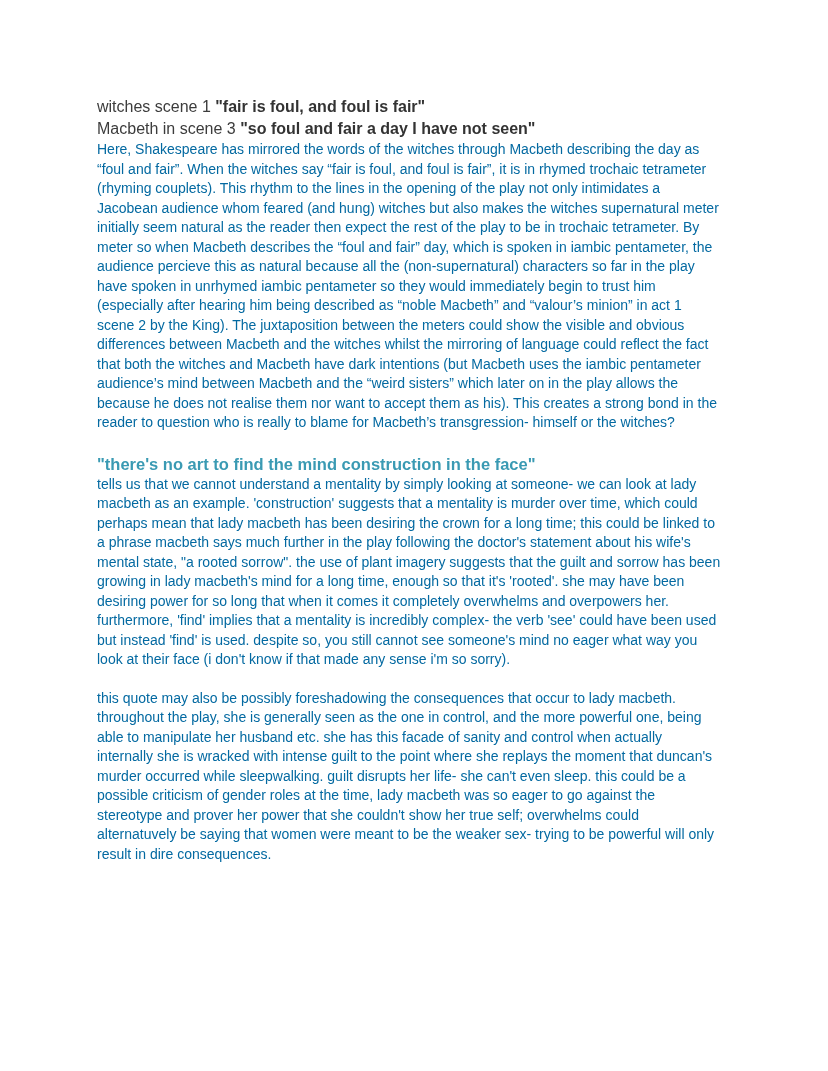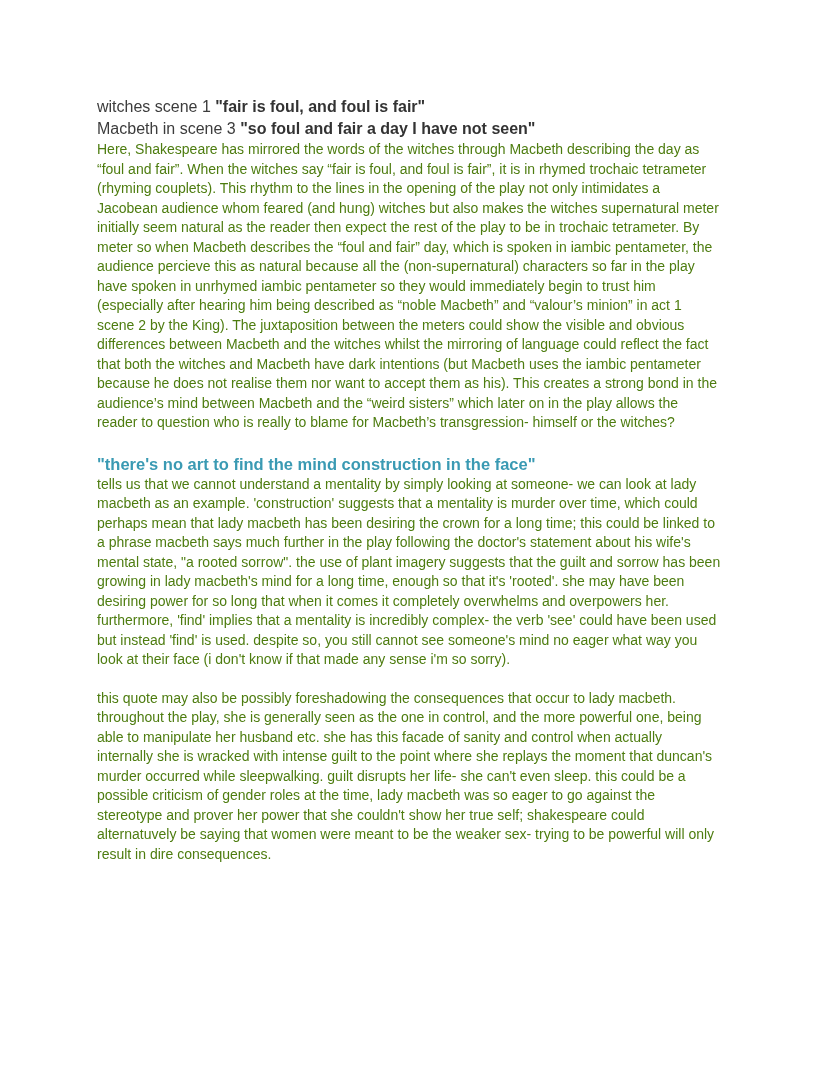--- a/index.html
+++ b/index.html
@@ -27,21 +27,21 @@
       color: #3c3c3c;
       white-space: nowrap;
     }
     .heading-line .quote {
       font-weight: bold;
       color: #333333;
     }
     .para {
       font-size: 14px;
       line-height: 19.5px;
-      color: #4d7c0f;
+      color: #0369a1;
       margin: 0;
       white-space: nowrap;
     }
     .para .line { display: block; }
     .section-heading {
       font-size: 16.5px;
       font-weight: bold;
       color: #3a9ab3;
       line-height: 22px;
       margin-top: 20px;
@@ -68,22 +68,22 @@
     <span class="line">(rhyming couplets). This rhythm to the lines in the opening of the play not only intimidates a</span>
     <span class="line">Jacobean audience whom feared (and hung) witches but also makes the witches supernatural meter</span>
     <span class="line">initially seem natural as the reader then expect the rest of the play to be in trochaic tetrameter. By</span>
     <span class="line">meter so when Macbeth describes the “foul and fair” day, which is spoken in iambic pentameter, the</span>
     <span class="line">audience percieve this as natural because all the (non-supernatural) characters so far in the play</span>
     <span class="line">have spoken in unrhymed iambic pentameter so they would immediately begin to trust him</span>
     <span class="line">(especially after hearing him being described as “noble Macbeth” and “valour’s minion” in act 1</span>
     <span class="line">scene 2 by the King). The juxtaposition between the meters could show the visible and obvious</span>
     <span class="line">differences between Macbeth and the witches whilst the mirroring of language could reflect the fact</span>
     <span class="line">that both the witches and Macbeth have dark intentions (but Macbeth uses the iambic pentameter</span>
+    <span class="line">audience’s mind between Macbeth and the “weird sisters” which later on in the play allows the</span>
     <span class="line">because he does not realise them nor want to accept them as his). This creates a strong bond in the</span>
-    <span class="line">audience’s mind between Macbeth and the “weird sisters” which later on in the play allows the</span>
     <span class="line">reader to question who is really to blame for Macbeth’s transgression- himself or the witches?</span>
   </p>
 
   <h2 class="section-heading">"there's no art to find the mind construction in the face"</h2>
 
   <p class="para">
     <span class="line">tells us that we cannot understand a mentality by simply looking at someone- we can look at lady</span>
     <span class="line">macbeth as an example. 'construction' suggests that a mentality is murder over time, which could</span>
     <span class="line">perhaps mean that lady macbeth has been desiring the crown for a long time; this could be linked to</span>
     <span class="line">a phrase macbeth says much further in the play following the doctor's statement about his wife's</span>
@@ -97,18 +97,18 @@
 
   <div class="gap"></div>
 
   <p class="para">
     <span class="line">this quote may also be possibly foreshadowing the consequences that occur to lady macbeth.</span>
     <span class="line">throughout the play, she is generally seen as the one in control, and the more powerful one, being</span>
     <span class="line">able to manipulate her husband etc. she has this facade of sanity and control when actually</span>
     <span class="line">internally she is wracked with intense guilt to the point where she replays the moment that duncan's</span>
     <span class="line">murder occurred while sleepwalking. guilt disrupts her life- she can't even sleep. this could be a</span>
     <span class="line">possible criticism of gender roles at the time, lady macbeth was so eager to go against the</span>
-    <span class="line">stereotype and prover her power that she couldn't show her true self; shakespeare could</span>
+    <span class="line">stereotype and prover her power that she couldn't show her true self; overwhelms could</span>
     <span class="line">alternatuvely be saying that women were meant to be the weaker sex- trying to be powerful will only</span>
     <span class="line">result in dire consequences.</span>
   </p>
 
 </div>
 
 </body></html>

